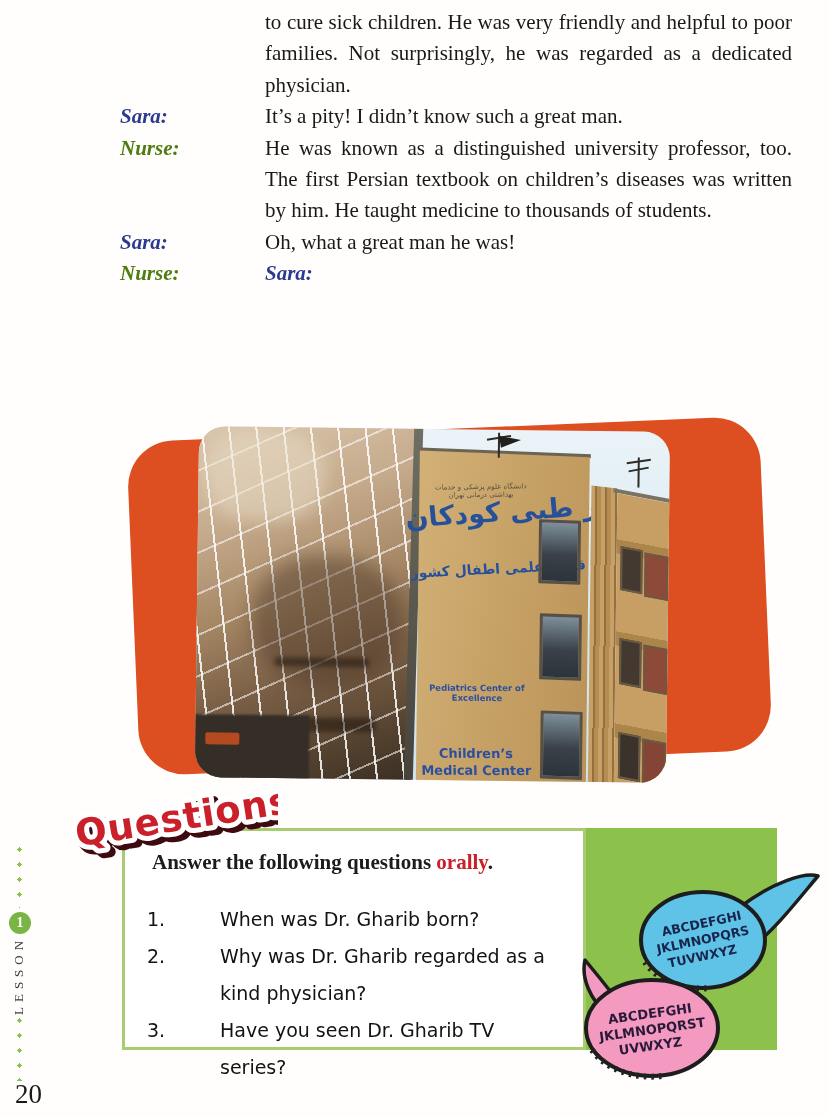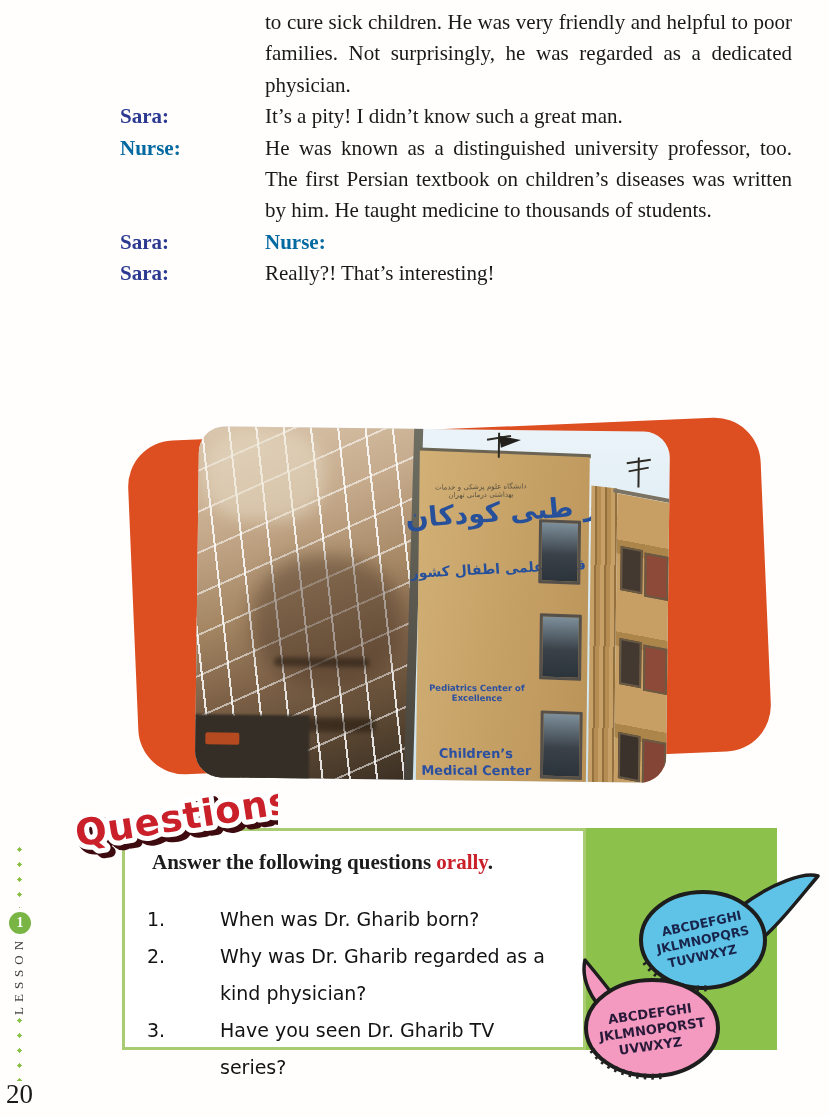--- a/index.html
+++ b/index.html
@@ -4,23 +4,23 @@
 <style>
   html,body{margin:0;padding:0;background:#ffffff;}
   .stage{position:relative;width:829px;height:1116px;background:#fffefd;overflow:hidden;
          font-family:"Liberation Serif",serif;}
   .abs{position:absolute;}
 
   
   .dialogue{position:absolute;left:120px;top:7px;width:672px;
             display:grid;grid-template-columns:145px 527px;
             font-size:21px;line-height:31.4px;color:#191919;}
-  .d-label{font-weight:bold;}
+  .d-label{font-weight:bold;font-style:italic;}
   .d-label.sara{color:#2b3990;}
-  .d-label.nurse{color:#0369a1;}
+  .d-label.nurse{color:#4d7c0f;}
   .d-text{text-align:justify;}
 
   
   .orange-card{position:absolute;left:133px;top:429px;width:633px;height:334px;
                background:#dd4e20;border-radius:46px;transform:rotate(-2.4deg);}
   .photo{position:absolute;left:197px;top:429px;width:471px;height:351px;border-radius:26px;
          transform:rotate(0.7deg);overflow:hidden;
          background:linear-gradient(180deg,#eaf3f8 0%,#d4e9f1 60%,#cfe4ed 100%);}
   .glass{position:absolute;left:-8px;top:-9px;width:224px;height:372px;transform:skewY(-2deg);
      background-image:
@@ -86,42 +86,42 @@
   
   .dots{position:absolute;left:17px;width:5px;
         background-image:radial-gradient(circle 2.2px,#8bc34a 97%,rgba(0,0,0,0) 100%);
         background-size:5px 15px;background-repeat:repeat-y;}
   .lesson-circle{position:absolute;left:9px;top:912px;width:22px;height:22px;border-radius:50%;
         background:#79b545;color:#ffffff;text-align:center;font-size:14px;line-height:22px;
         font-weight:bold;font-family:"Liberation Serif",serif;}
   .lesson-text{position:absolute;left:11px;top:937px;height:78px;writing-mode:vertical-rl;
         transform:rotate(180deg);font-size:13px;letter-spacing:5px;color:#3c3c3c;
         font-family:"Liberation Serif",serif;}
-  .page-num{position:absolute;left:6px;top:1079px;font-size:27px;color:#1a1a1a;
+  .page-num{position:absolute;left:15px;top:1079px;font-size:27px;color:#1a1a1a;
         font-family:"Liberation Serif",serif;}
 
   .badge-svg{position:absolute;left:58px;top:770px;}
   .bubble-svg{position:absolute;}
 </style>
 </head>
 <body>
 
 <div class="stage">
 
   <div class="dialogue">
     <div class="d-label"></div>
     <div class="d-text">to cure sick children. He was very friendly and helpful to poor families. Not surprisingly, he was regarded as a dedicated physician.</div>
     <div class="d-label sara">Sara:</div>
     <div class="d-text">It’s a pity! I didn’t know such a great man.</div>
     <div class="d-label nurse">Nurse:</div>
     <div class="d-text">He was known as a distinguished university professor, too. The first Persian textbook on children’s diseases was written by him. He taught medicine to thousands of  students.</div>
     <div class="d-label sara">Sara:</div>
+    <div class="d-text">Oh, what a great man he was!</div>
     <div class="d-label nurse">Nurse:</div>
     <div class="d-label sara">Sara:</div>
-    <div class="d-text">Really?! That’s interesting!</div>
   </div>
 
   <div class="orange-card"></div>
   <div class="photo">
     <div class="glass"></div>
     <div class="glass-sky"></div>
     <div class="glass-blob"></div>
     <div class="glass-refl1"></div>
     <div class="glass-refl2"></div>
     <div class="glass-shop"></div>

